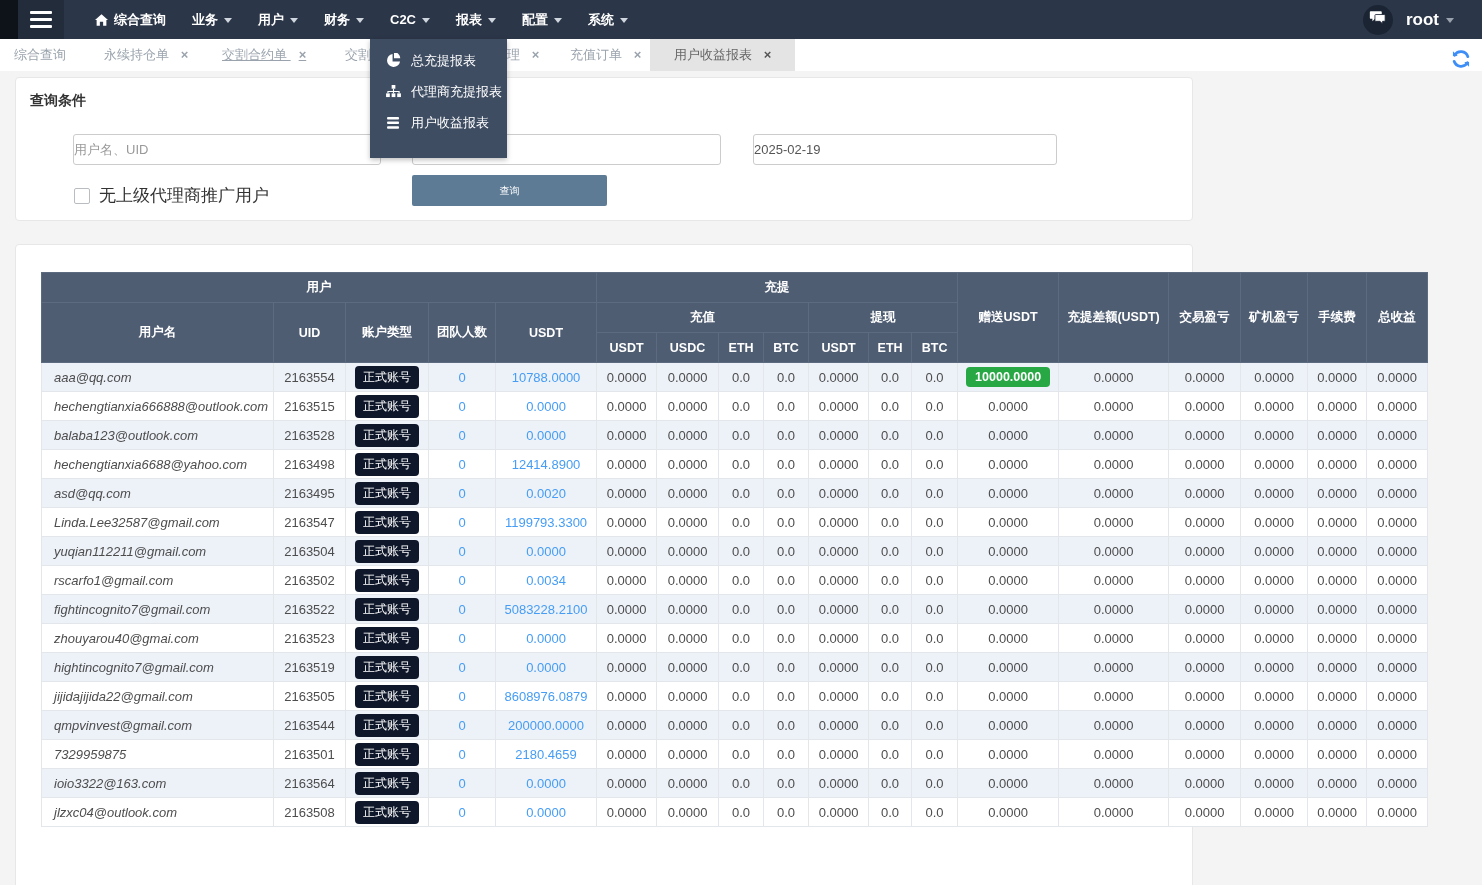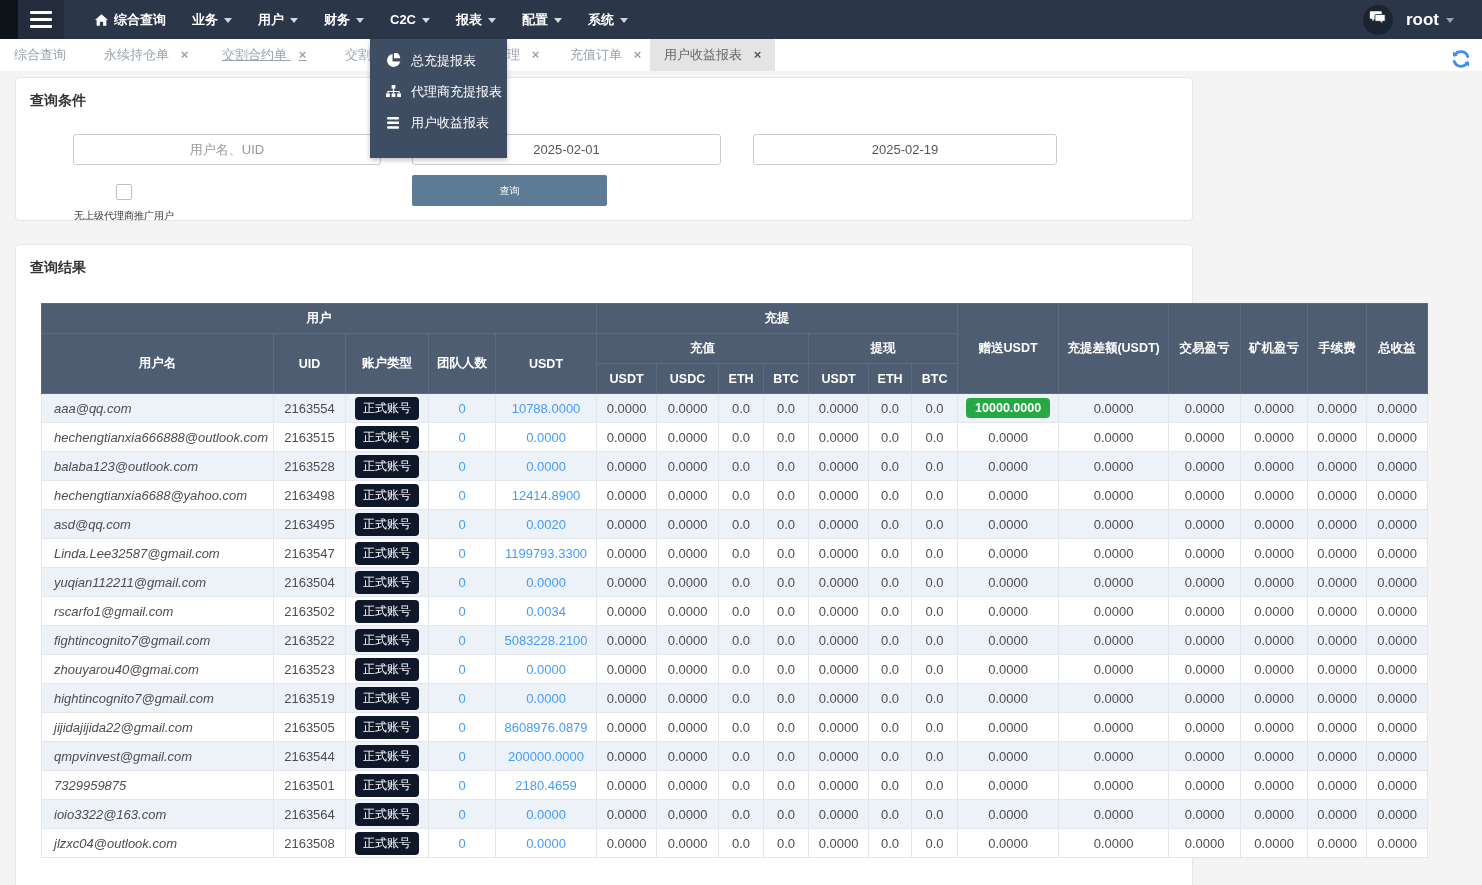--- a/index.html
+++ b/index.html
@@ -26,21 +26,21 @@
   .chat-circle { width:30px; height:30px; border-radius:50%; background:#1b2433;
                  display:flex; align-items:center; justify-content:center; cursor:pointer; }
   .nav-user { color:#fff; font-size:17px; font-weight:700; display:flex; align-items:center; gap:7px; cursor:pointer; }
   .nav-user .caret { border-top-color:#9aa3ad; }
 
   
   .tabbar { position:absolute; top:39px; left:0; right:0; height:32px; background:#fff; z-index:5; }
   .tab { position:absolute; top:0; height:32px; line-height:32px; font-size:13px; color:#9aa3ad;
          cursor:pointer; white-space:nowrap; }
   .tab .close { margin-left:8px; font-size:13px; font-weight:700; color:#9aa3ad; }
-  .tab.active { background:#e4e4e4; padding:0 14px; color:#666; }
+  .tab.active { background:#e4e4e4; padding:0 24px; color:#666; }
   .tab.active .close { color:#555; }
   .tab:nth-of-type(1){ left:14px; }
   .tab:nth-of-type(2){ left:104px; }
   .tab:nth-of-type(3){ left:222px;text-decoration:underline; }
   .tab:nth-of-type(4){ left:345px; }
   .tab:nth-of-type(5){ left:507px; }
   .tab:nth-of-type(6){ left:570px; }
   .tab:nth-of-type(7){ left:650px; }
 
   
@@ -56,27 +56,27 @@
 
   
   .page { position:absolute; top:71px; left:0; right:0; bottom:0; overflow:hidden; }
   .page-title { margin:10px 0 0 14px; font-size:18px; line-height:22px; color:#333; font-weight:400; }
 
   .panel { margin-left:15px; width:1178px; background:#fff; border:1px solid #e7e7e7; border-radius:4px; }
   .panel-heading { padding:14px 0 0 14px; font-size:14px; font-weight:700; color:#333; line-height:17px; }
 
   .panel.query { margin-top:6px; height:144px; position:relative; }
   .q-input { position:absolute; top:56px; height:31px; border:1px solid #ccc; border-radius:3px;
-             font-size:13px; color:#555; padding:0 0; font-family:"Liberation Sans",sans-serif;text-align:center; }
+             font-size:13px; color:#555; padding:0 0; font-family:"Liberation Sans",sans-serif; }
   .q-input::placeholder { color:#999; }
   #q-keyword { left:57px; width:308px; }
   #q-date-from { left:396px; width:309px; }
   #q-date-to { left:737px; width:304px; }
   .q-check { position:absolute; left:58px; top:106px; display:flex; align-items:center; gap:9px;
-             font-size:10px; color:#333; cursor:pointer;flex-direction:column; }
+             font-size:17px; color:#333; cursor:pointer; }
   .q-check .box { width:16px; height:16px; border:1px solid #b9bdc1; border-radius:2px; background:#fff; }
   .q-btn { position:absolute; left:396px; top:97px; width:195px; height:31px; background:#5d7b95;
            color:#fff; border:none; border-radius:2px; font-size:10px; cursor:pointer;
            font-family:"Liberation Sans",sans-serif; }
 
   .panel.results { margin-top:23px; height:660px; position:relative; }
   .table-wrap { margin:27px 0 0 25px; }
   table { border-collapse:collapse; table-layout:fixed; width:1386px; }
   thead th { background:#4f5d73; color:#fff; font-weight:700; font-size:12.5px;
              border:1px solid #5d6b80; height:30px; padding:0 3px; }
@@ -226,21 +226,20 @@
     <input class="q-input" id="q-date-from" value="2025-02-01" style="">
     <input class="q-input" id="q-date-to" value="2025-02-19" style="">
     <div class="q-check">
       <span class="box"></span>
       <span>无上级代理商推广用户</span>
     </div>
     <button class="q-btn">查询</button>
   </div>
 
   <div class="panel results">
-    <div class="panel-heading">查询结果</div>
     <div class="table-wrap">
       <table>
         <colgroup>
           <col style="width:232px">
             <col style="width:72px">
             <col style="width:83px">
             <col style="width:67px">
             <col style="width:101px">
           <col style="width:60px">
             <col style="width:62px">

